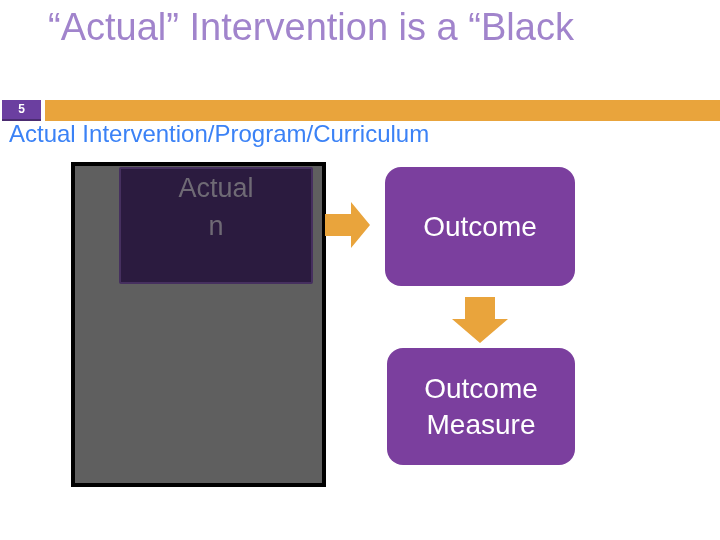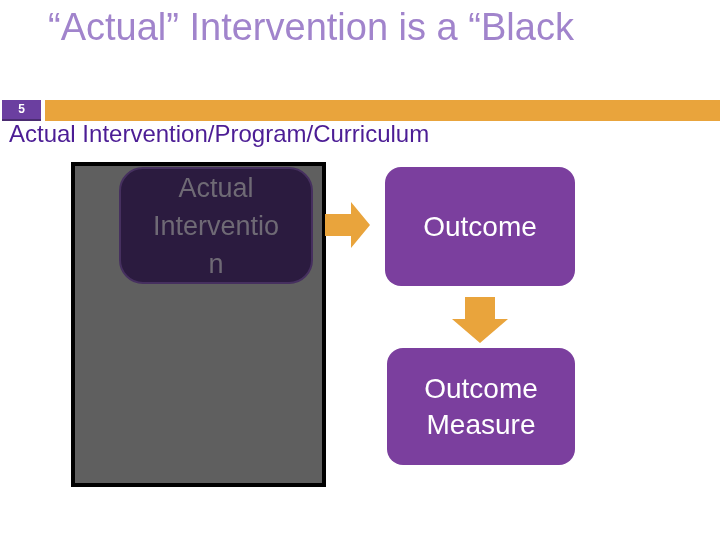--- a/index.html
+++ b/index.html
@@ -26,32 +26,32 @@
     background: #6B3FA0; border-bottom: 2px solid #4B2C71;
     color: #ffffff; font-size: 12px; font-weight: bold;
     text-align: center; line-height: 19px;
   }
   .accent-bar {
     position: absolute; left: 45px; top: 100px;
     width: 675px; height: 21px; background: #E9A43C;
   }
   .subtitle {
     position: absolute; left: 9px; top: 120px;
-    font-size: 24px; color: #4c1d95; white-space: nowrap;
+    font-size: 24px; color: #3b82f6; white-space: nowrap;
   }
   .gray-panel {
     position: absolute; left: 71px; top: 162px;
     width: 255px; height: 325px;
     background: #5F5F5F; border: 4px solid #000000;
   }
   .dark-box {
     position: absolute; left: 119px; top: 167px;
     width: 194px; height: 117px;
     background: #2B1B3F; border: 2px solid #46305F;
-    border-radius: 24px;
+    border-radius: 2px;
     color: #6F6A75; font-size: 27px; line-height: 38px;
     text-align: center; overflow: hidden;
   }
   .dark-box .line { display: block; }
   .outcome-box {
     position: absolute;
     background: #7B3F9E; border-radius: 16px;
     color: #ffffff; font-size: 28px; line-height: 36px;
     display: flex; align-items: center; justify-content: center;
     text-align: center; padding: 0 14px;
@@ -74,21 +74,20 @@
 
   <div class="slide-number">5</div>
 
   <div class="accent-bar"></div>
 
   <div class="subtitle">Actual Intervention/Program/Curriculum</div>
 
   <div class="gray-panel">
     <div class="dark-box" style="left:44px; top:1px;">
       <span class="line">Actual</span>
-      <span class="line">Interventio</span>
       <span class="line">n</span>
     </div>
   </div>
 
   <div class="arrow" id="arrow-right">
     <svg width="45" height="46" viewBox="0 0 45 46" aria-hidden="true">
       <polygon points="0,12 26,12 26,0 45,23 26,46 26,34 0,34"></polygon>
     </svg>
   </div>
 

